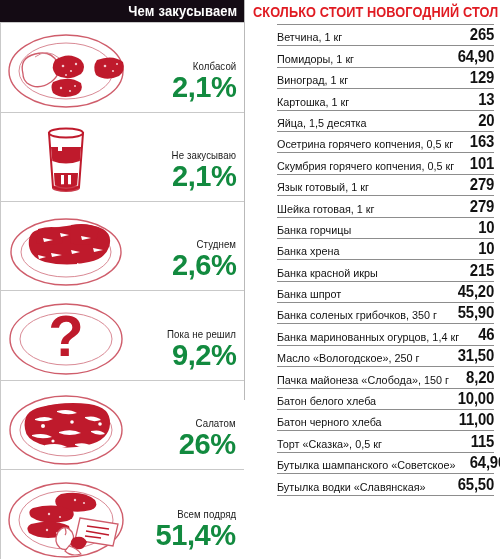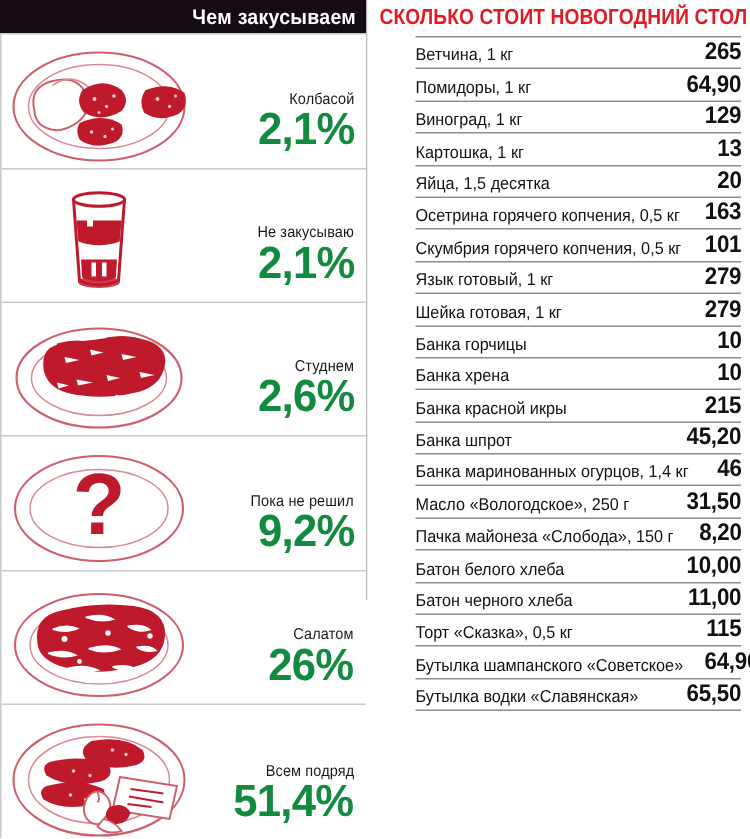--- a/index.html
+++ b/index.html
@@ -262,20 +262,24 @@
         </div>
         <div class="price-row">
           <div class="price-name">Банка красной икры</div>
           <div class="price-val">215</div>
         </div>
         <div class="price-row">
           <div class="price-name">Банка шпрот</div>
           <div class="price-val">45,20</div>
         </div>
         <div class="price-row">
+          <div class="price-name">Банка соленых грибочков, 350 г</div>
+          <div class="price-val">55,90</div>
+        </div>
+        <div class="price-row">
           <div class="price-name">Банка маринованных огурцов, 1,4 кг</div>
           <div class="price-val">46</div>
         </div>
         <div class="price-row">
           <div class="price-name">Масло «Вологодское», 250 г</div>
           <div class="price-val">31,50</div>
         </div>
         <div class="price-row">
           <div class="price-name">Пачка майонеза «Слобода», 150 г</div>
           <div class="price-val">8,20</div>

